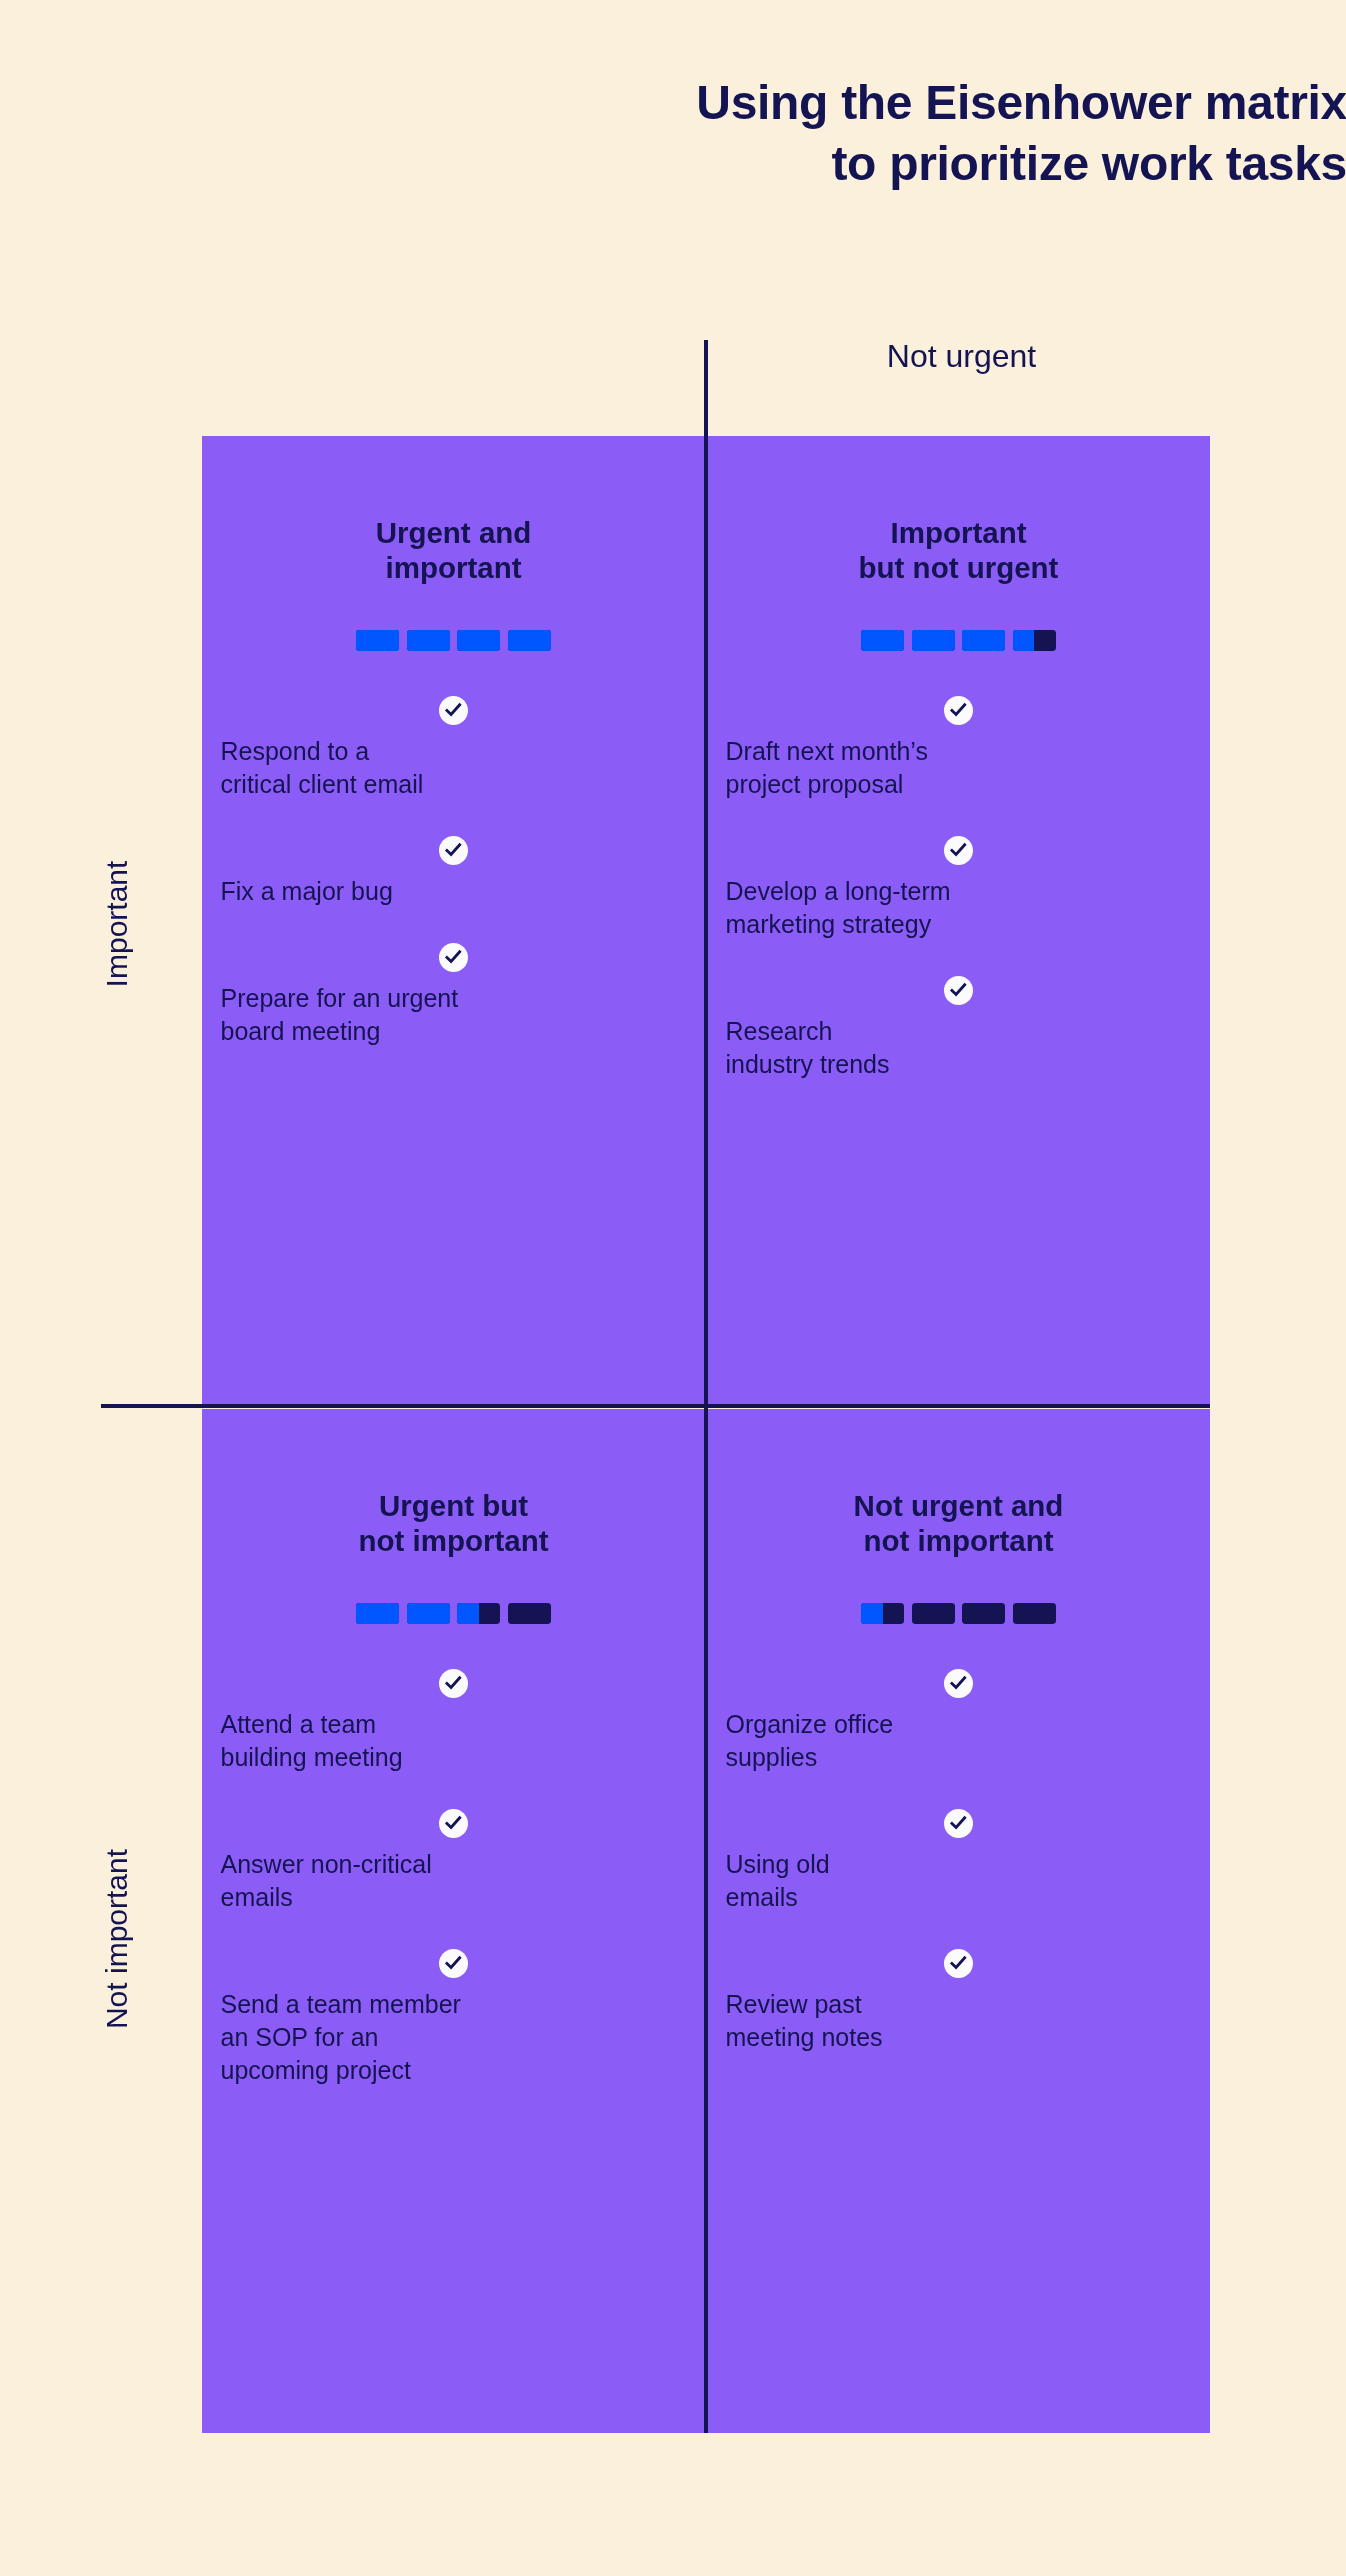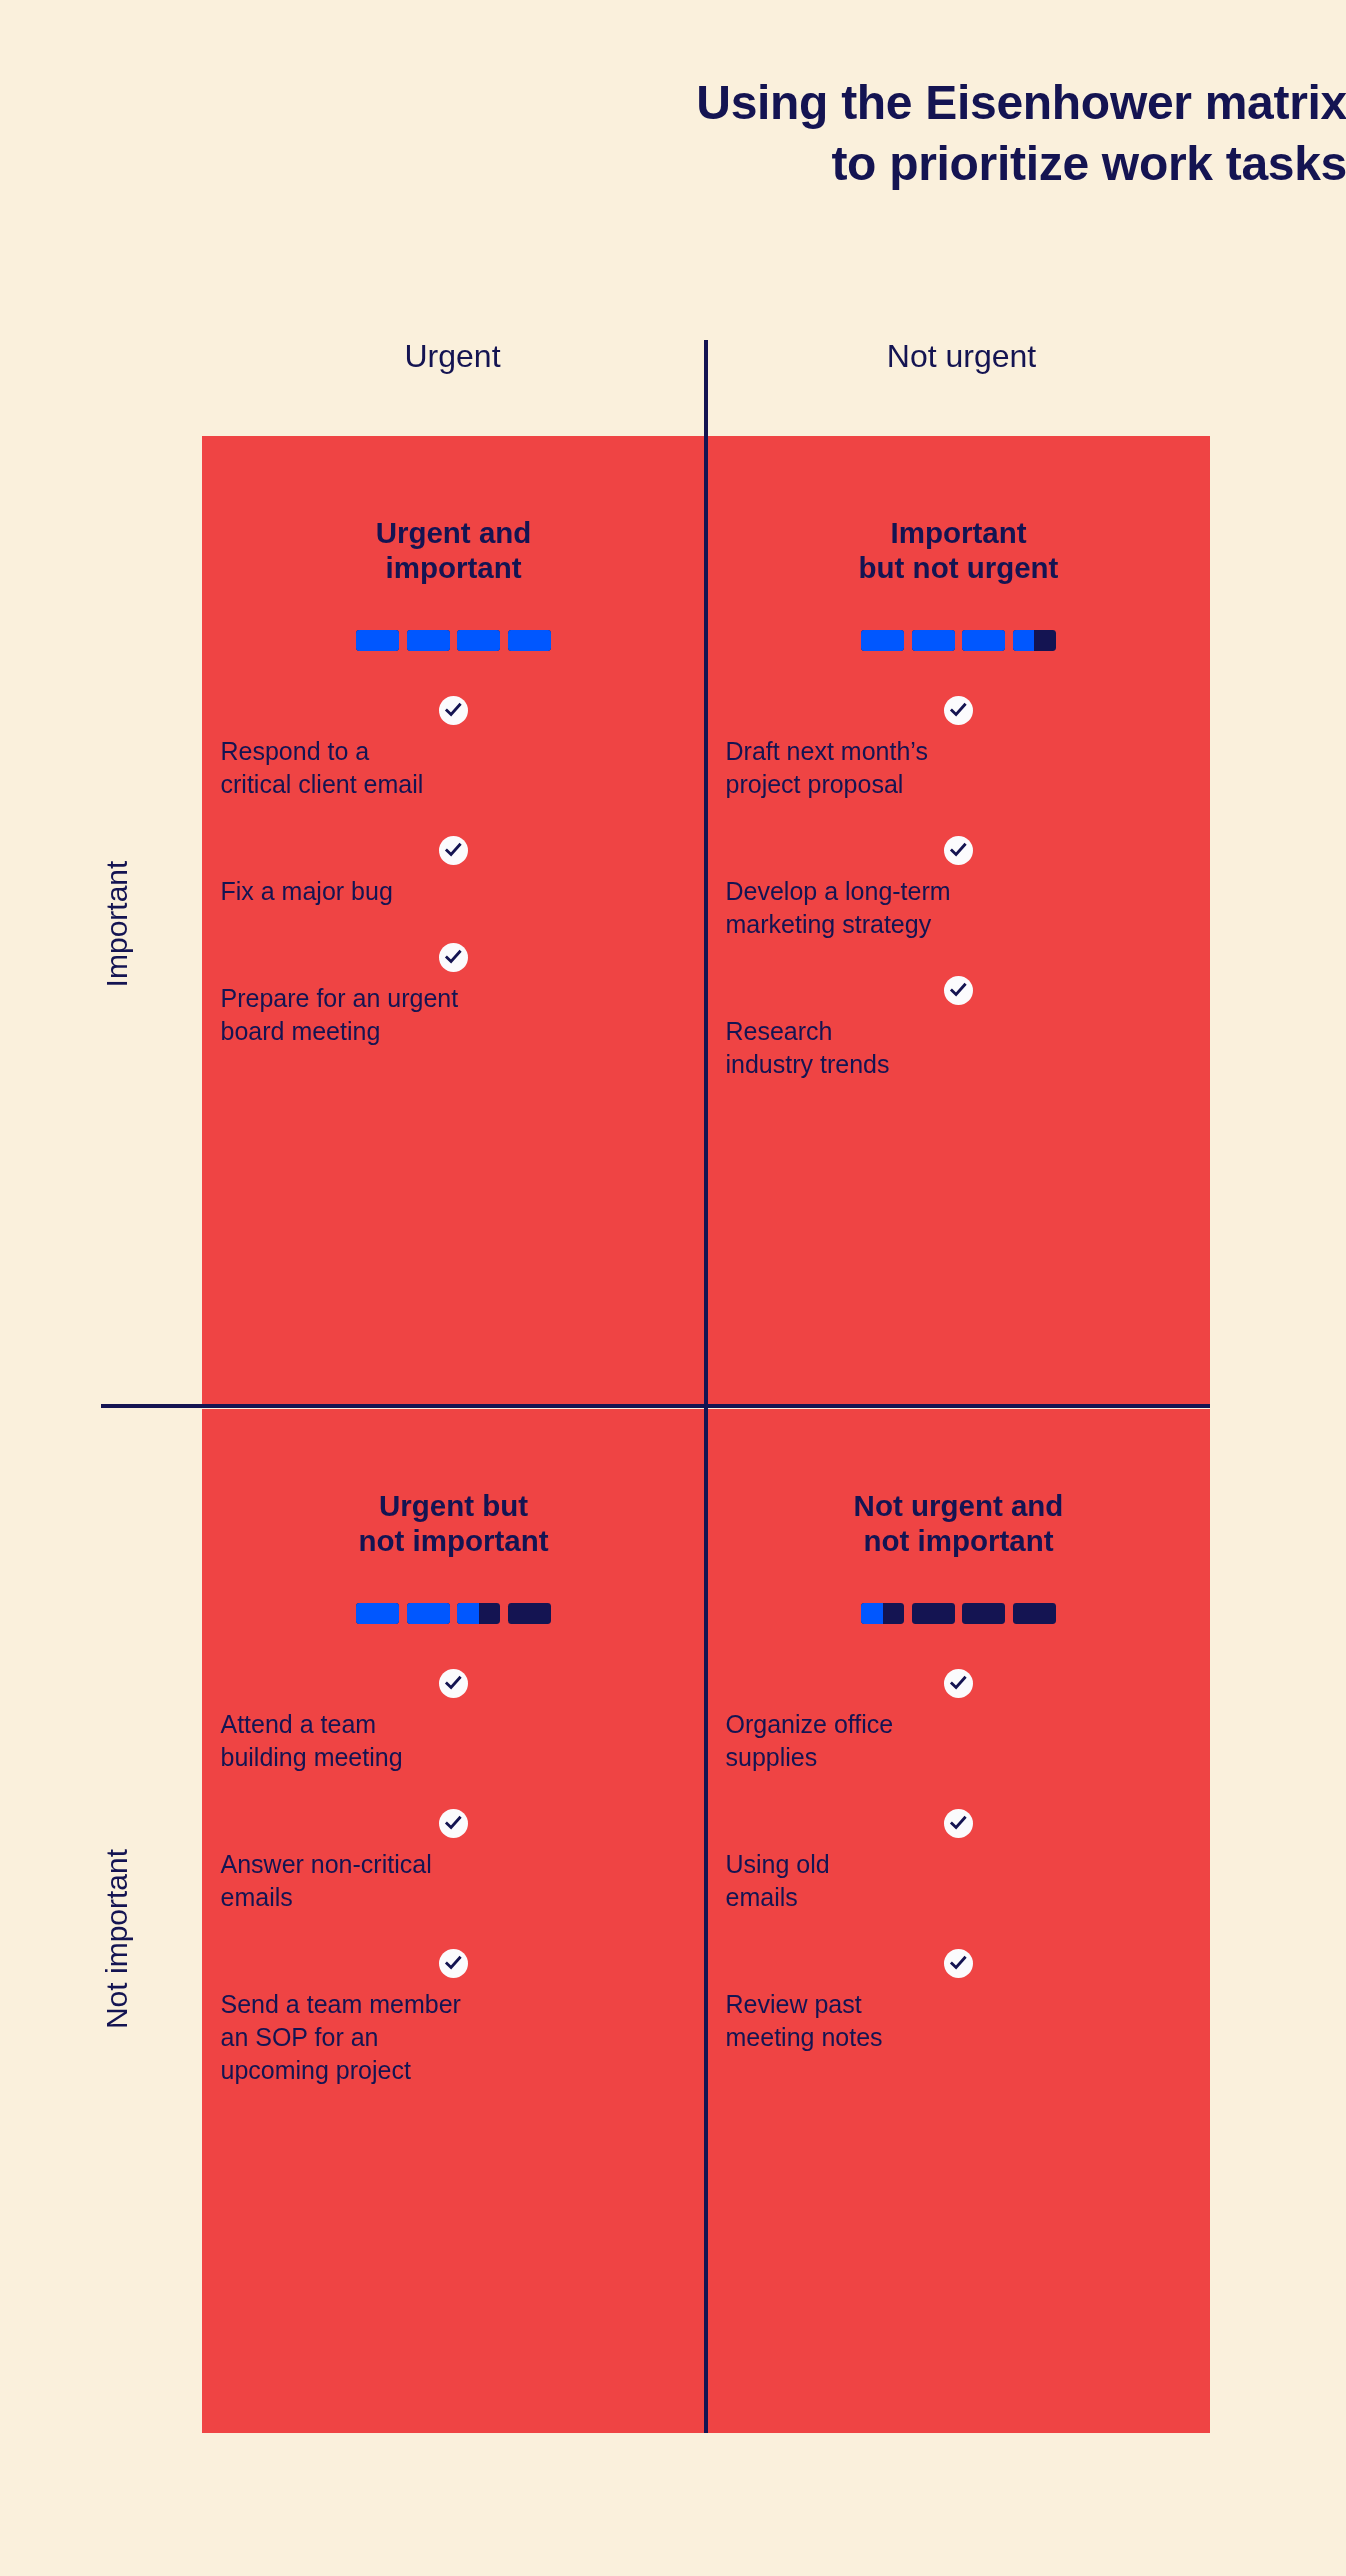--- a/index.html
+++ b/index.html
@@ -72,21 +72,21 @@
   .row-label.not-important {
     top: 1924px;
     left: -52px;
     transform: rotate(-90deg);
   }
 
   
   .quad {
     position: absolute;
     width: 503px;
-    background: #ef4444;
+    background: #8b5cf6;
     box-sizing: border-box;
     padding: 0 18.5px;
   }
   .quad.q1 { left: 202px;  top: 436px;  height: 970px; }
   .quad.q2 { left: 707px;  top: 436px;  height: 970px; }
   .quad.q3 { left: 202px;  top: 1409px; height: 1024px; }
   .quad.q4 { left: 707px;  top: 1409px; height: 1024px; }
 
   .quad-title {
     text-align: center;
@@ -169,21 +169,20 @@
 </head>
 <body>
 
 <div class="title">
   <span class="ln">Using the Eisenhower matrix</span>
   <span class="ln">to prioritize work tasks</span>
 </div>
 
 <div class="matrix">
 
-  <div class="col-head left">Urgent</div>
   <div class="col-head right">Not urgent</div>
 
   <div class="row-label important">Important</div>
   <div class="row-label not-important">Not important</div>
 
   <div class="quad q1">
     <div class="quad-title">
       <span class="ln">Urgent and</span>
       <span class="ln">important</span>
     </div>

